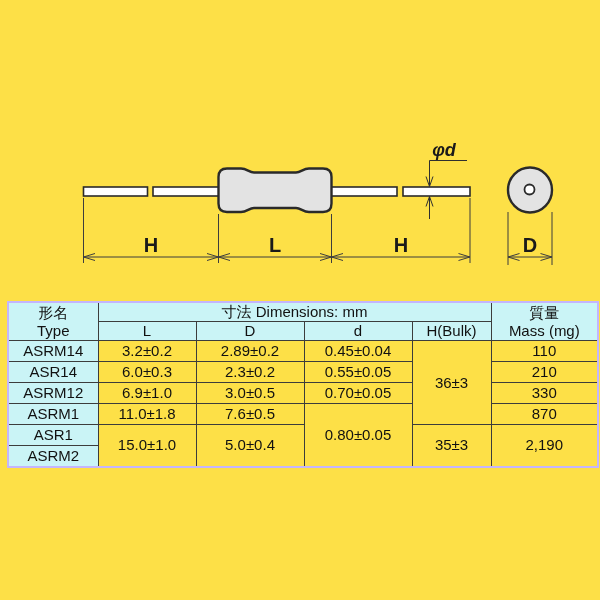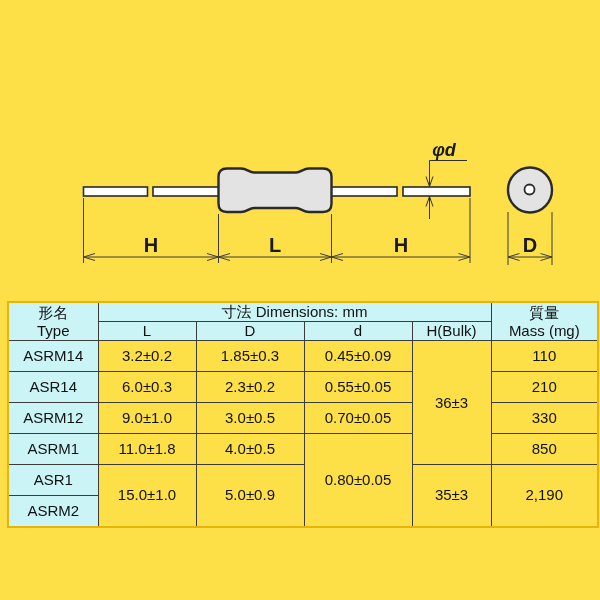--- a/index.html
+++ b/index.html
@@ -6,31 +6,31 @@
   .page{
     position:relative;width:600px;height:600px;background:#fde047;overflow:hidden;
     font-family:"Liberation Sans","DejaVu Sans",sans-serif;color:#111;padding-left:32px;
   }
   svg.diagram{position:absolute;left:0;top:0;}
   .dim-label{font-size:20px;font-weight:600;fill:#1a1a1a;}
   .phi-label{font-size:18px;font-weight:600;font-style:italic;fill:#1a1a1a;}
   table.spec{
     position:absolute;left:7px;top:301px;width:590px;
     border-collapse:collapse;table-layout:fixed;
-    border:2px solid #eab308;
+    border:2px solid #c4b5fd;
     font-size:15px;line-height:18px;text-align:center;
   }
   table.spec th,table.spec td{
     border:1px solid #3c3c3c;padding:0;font-weight:normal;
     vertical-align:middle;overflow:hidden;white-space:nowrap;
   }
   .hdr{background:#caf4f6;}
   .typecell{background:#caf4f6;}
   tr.hrow{height:19px;}
-  tr.drow{height:31px;}
+  tr.drow{height:21px;}
 </style>
 </head>
 <body>
 
 <div class="page">
 
   <svg class="diagram" width="600" height="600" viewBox="0 0 600 600">
 
     <g fill="#ffffff" stroke="#2a2a2a" stroke-width="1.6">
       <rect x="83.5" y="187" width="64" height="9"></rect>
@@ -113,50 +113,50 @@
     <tr class="hrow">
       <th class="hdr">L</th>
       <th class="hdr">D</th>
       <th class="hdr">d</th>
       <th class="hdr">H(Bulk)</th>
     </tr>
 
     <tr class="drow">
       <td class="typecell">ASRM14</td>
       <td>3.2±0.2</td>
-      <td>1.85±0.3</td>
-      <td>0.45±0.09</td>
+      <td>2.89±0.2</td>
+      <td>0.45±0.04</td>
       <td rowspan="4">36±3</td>
       <td>110</td>
     </tr>
     <tr class="drow">
       <td class="typecell">ASR14</td>
       <td>6.0±0.3</td>
       <td>2.3±0.2</td>
       <td>0.55±0.05</td>
       <td>210</td>
     </tr>
     <tr class="drow">
       <td class="typecell">ASRM12</td>
-      <td>9.0±1.0</td>
+      <td>6.9±1.0</td>
       <td>3.0±0.5</td>
       <td>0.70±0.05</td>
       <td>330</td>
     </tr>
     <tr class="drow">
       <td class="typecell">ASRM1</td>
       <td>11.0±1.8</td>
-      <td>4.0±0.5</td>
+      <td>7.6±0.5</td>
       <td rowspan="3">0.80±0.05</td>
-      <td>850</td>
+      <td>870</td>
     </tr>
     <tr class="drow">
       <td class="typecell">ASR1</td>
       <td rowspan="2">15.0±1.0</td>
-      <td rowspan="2">5.0±0.9</td>
+      <td rowspan="2">5.0±0.4</td>
       <td rowspan="2">35±3</td>
       <td rowspan="2">2,190</td>
     </tr>
     <tr class="drow">
       <td class="typecell">ASRM2</td>
     </tr>
   </tbody>
     </table>
 
 </div>

